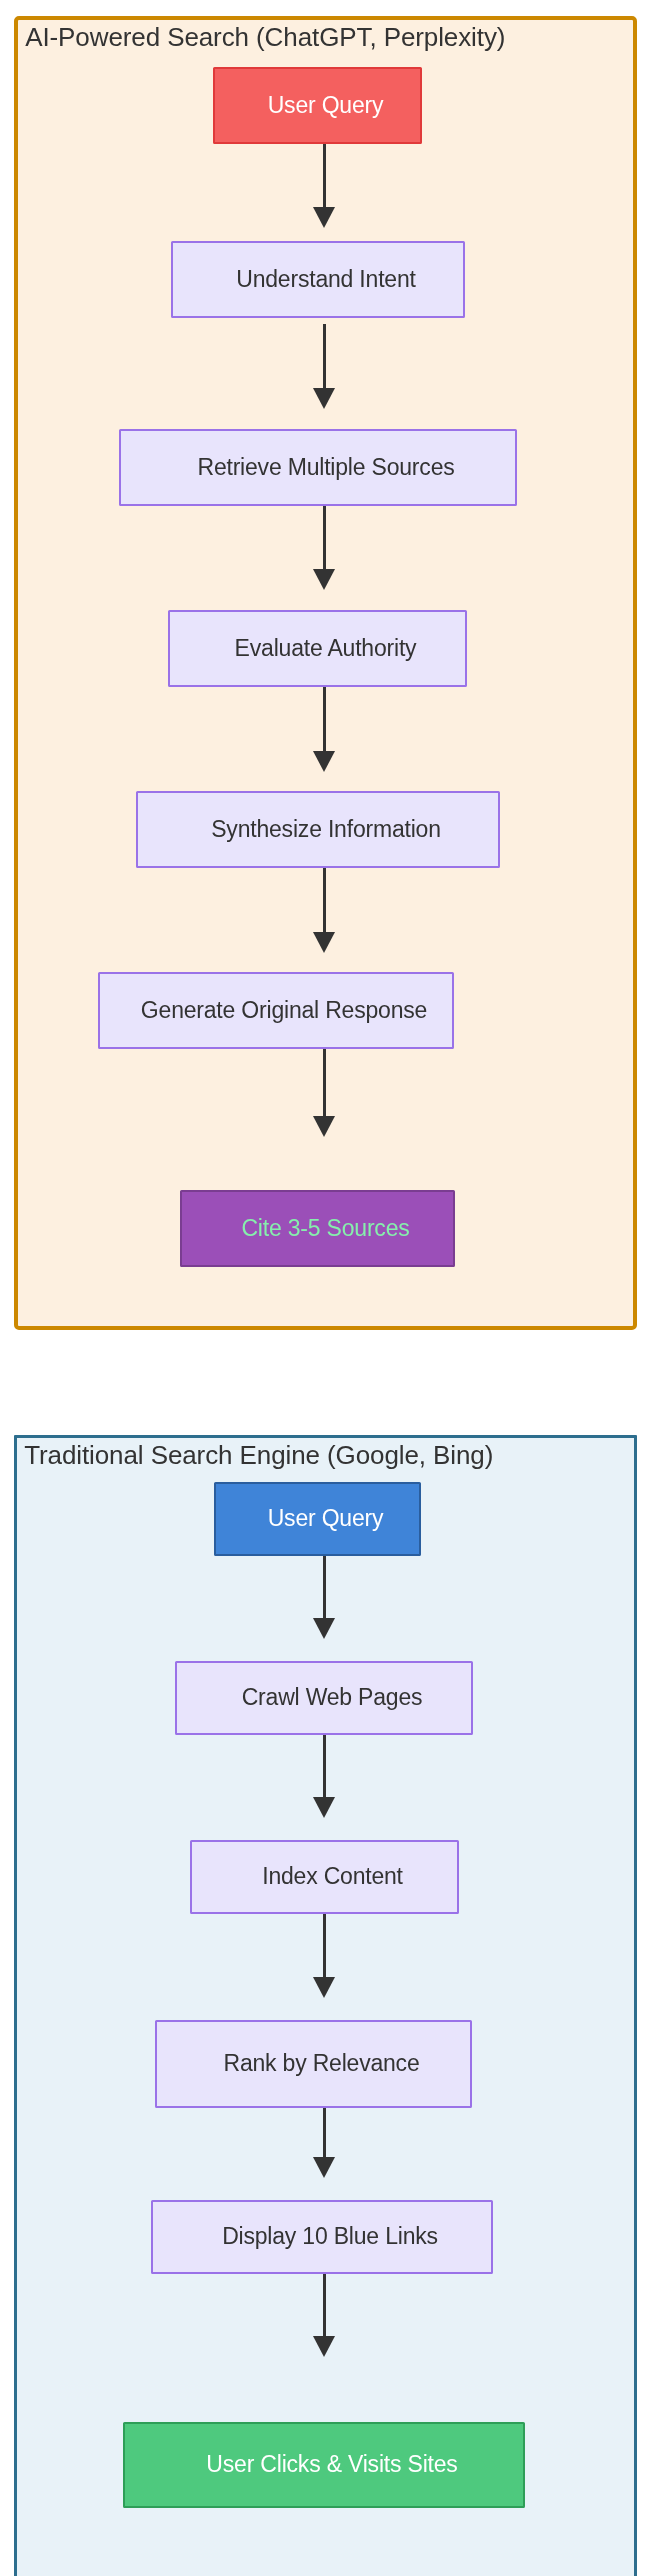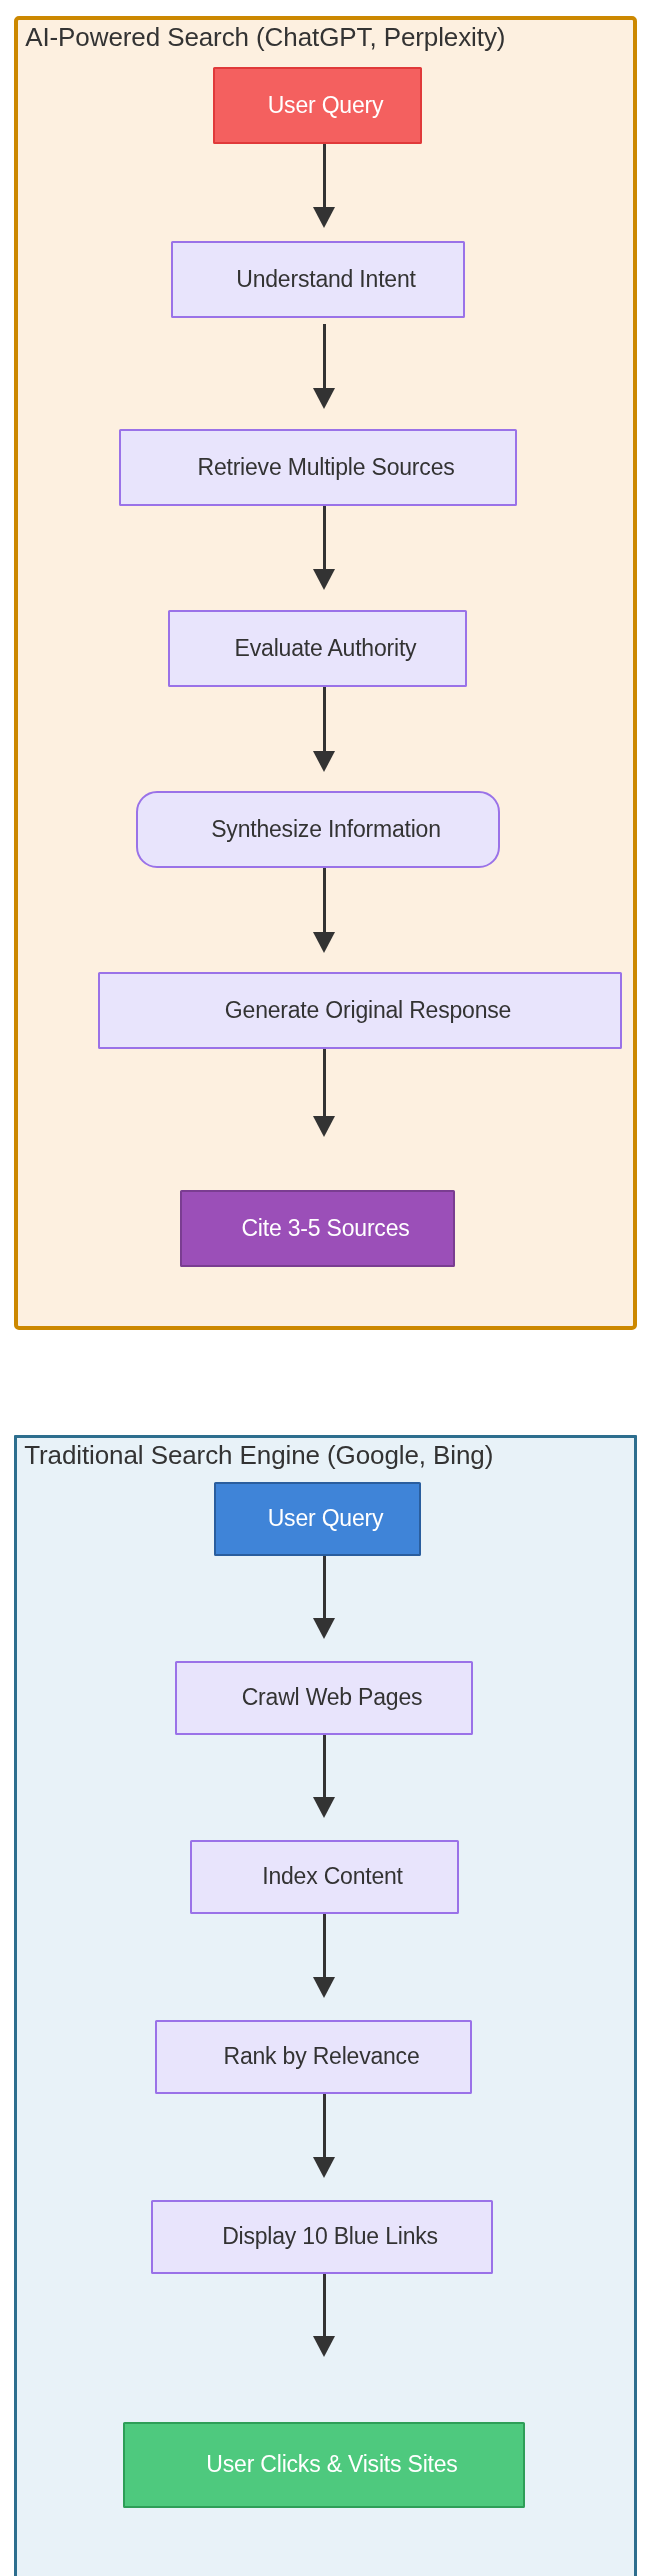--- a/index.html
+++ b/index.html
@@ -79,21 +79,21 @@
     color: #333333;
   }
   .node.start-ai {
     background: #f4605f;
     border: 2.1px solid #e03a3a;
     color: #ffffff;
   }
   .node.end-ai {
     background: #9b4fb8;
     border: 2.1px solid #7a3d91;
-    color: #ffffff;
+    color: #86efac;
   }
   .node.start-trad {
     background: #3f84d8;
     border: 2.1px solid #2a5e9e;
     color: #ffffff;
   }
   .node.end-trad {
     background: #4ec97e;
     border: 2.1px solid #2e9e58;
     color: #ffffff;
@@ -150,25 +150,25 @@
   </div>
 
   <div class="node default" style="left:119px; top:429px; width:398px; height:77px;">
     <span>Retrieve Multiple Sources</span>
   </div>
 
   <div class="node default" style="left:168px; top:610px; width:299px; height:77px;">
     <span>Evaluate Authority</span>
   </div>
 
-  <div class="node default" style="left:136px; top:791px; width:364px; height:77px;border-radius:21px;">
+  <div class="node default" style="left:136px; top:791px; width:364px; height:77px;">
     <span>Synthesize Information</span>
   </div>
 
-  <div class="node default" style="left:98px; top:972px; width:524px; height:77px;">
+  <div class="node default" style="left:98px; top:972px; width:356px; height:77px;">
     <span>Generate Original Response</span>
   </div>
 
   <div class="node end-ai" style="left:180px; top:1190px; width:275px; height:77px;">
     <span>Cite 3-5 Sources</span>
   </div>
 
   <div class="subgraph" id="sg-trad">
     <div class="sg-title">Traditional Search Engine (Google, Bing)</div>
   </div>
@@ -193,21 +193,21 @@
   </div>
 
   <div class="node default" style="left:175px; top:1661px; width:298px; height:74px;">
     <span>Crawl Web Pages</span>
   </div>
 
   <div class="node default" style="left:190px; top:1840px; width:269px; height:74px;">
     <span>Index Content</span>
   </div>
 
-  <div class="node default" style="left:155px; top:2020px; width:317px; height:74px;">
+  <div class="node default" style="left:155px; top:2020px; width:317px; height:88px;">
     <span>Rank by Relevance</span>
   </div>
 
   <div class="node default" style="left:151px; top:2200px; width:342px; height:74px;">
     <span>Display 10 Blue Links</span>
   </div>
 
   <div class="node end-trad" style="left:123px; top:2422px; width:402px; height:86px;">
     <span>User Clicks &amp; Visits Sites</span>
   </div>

